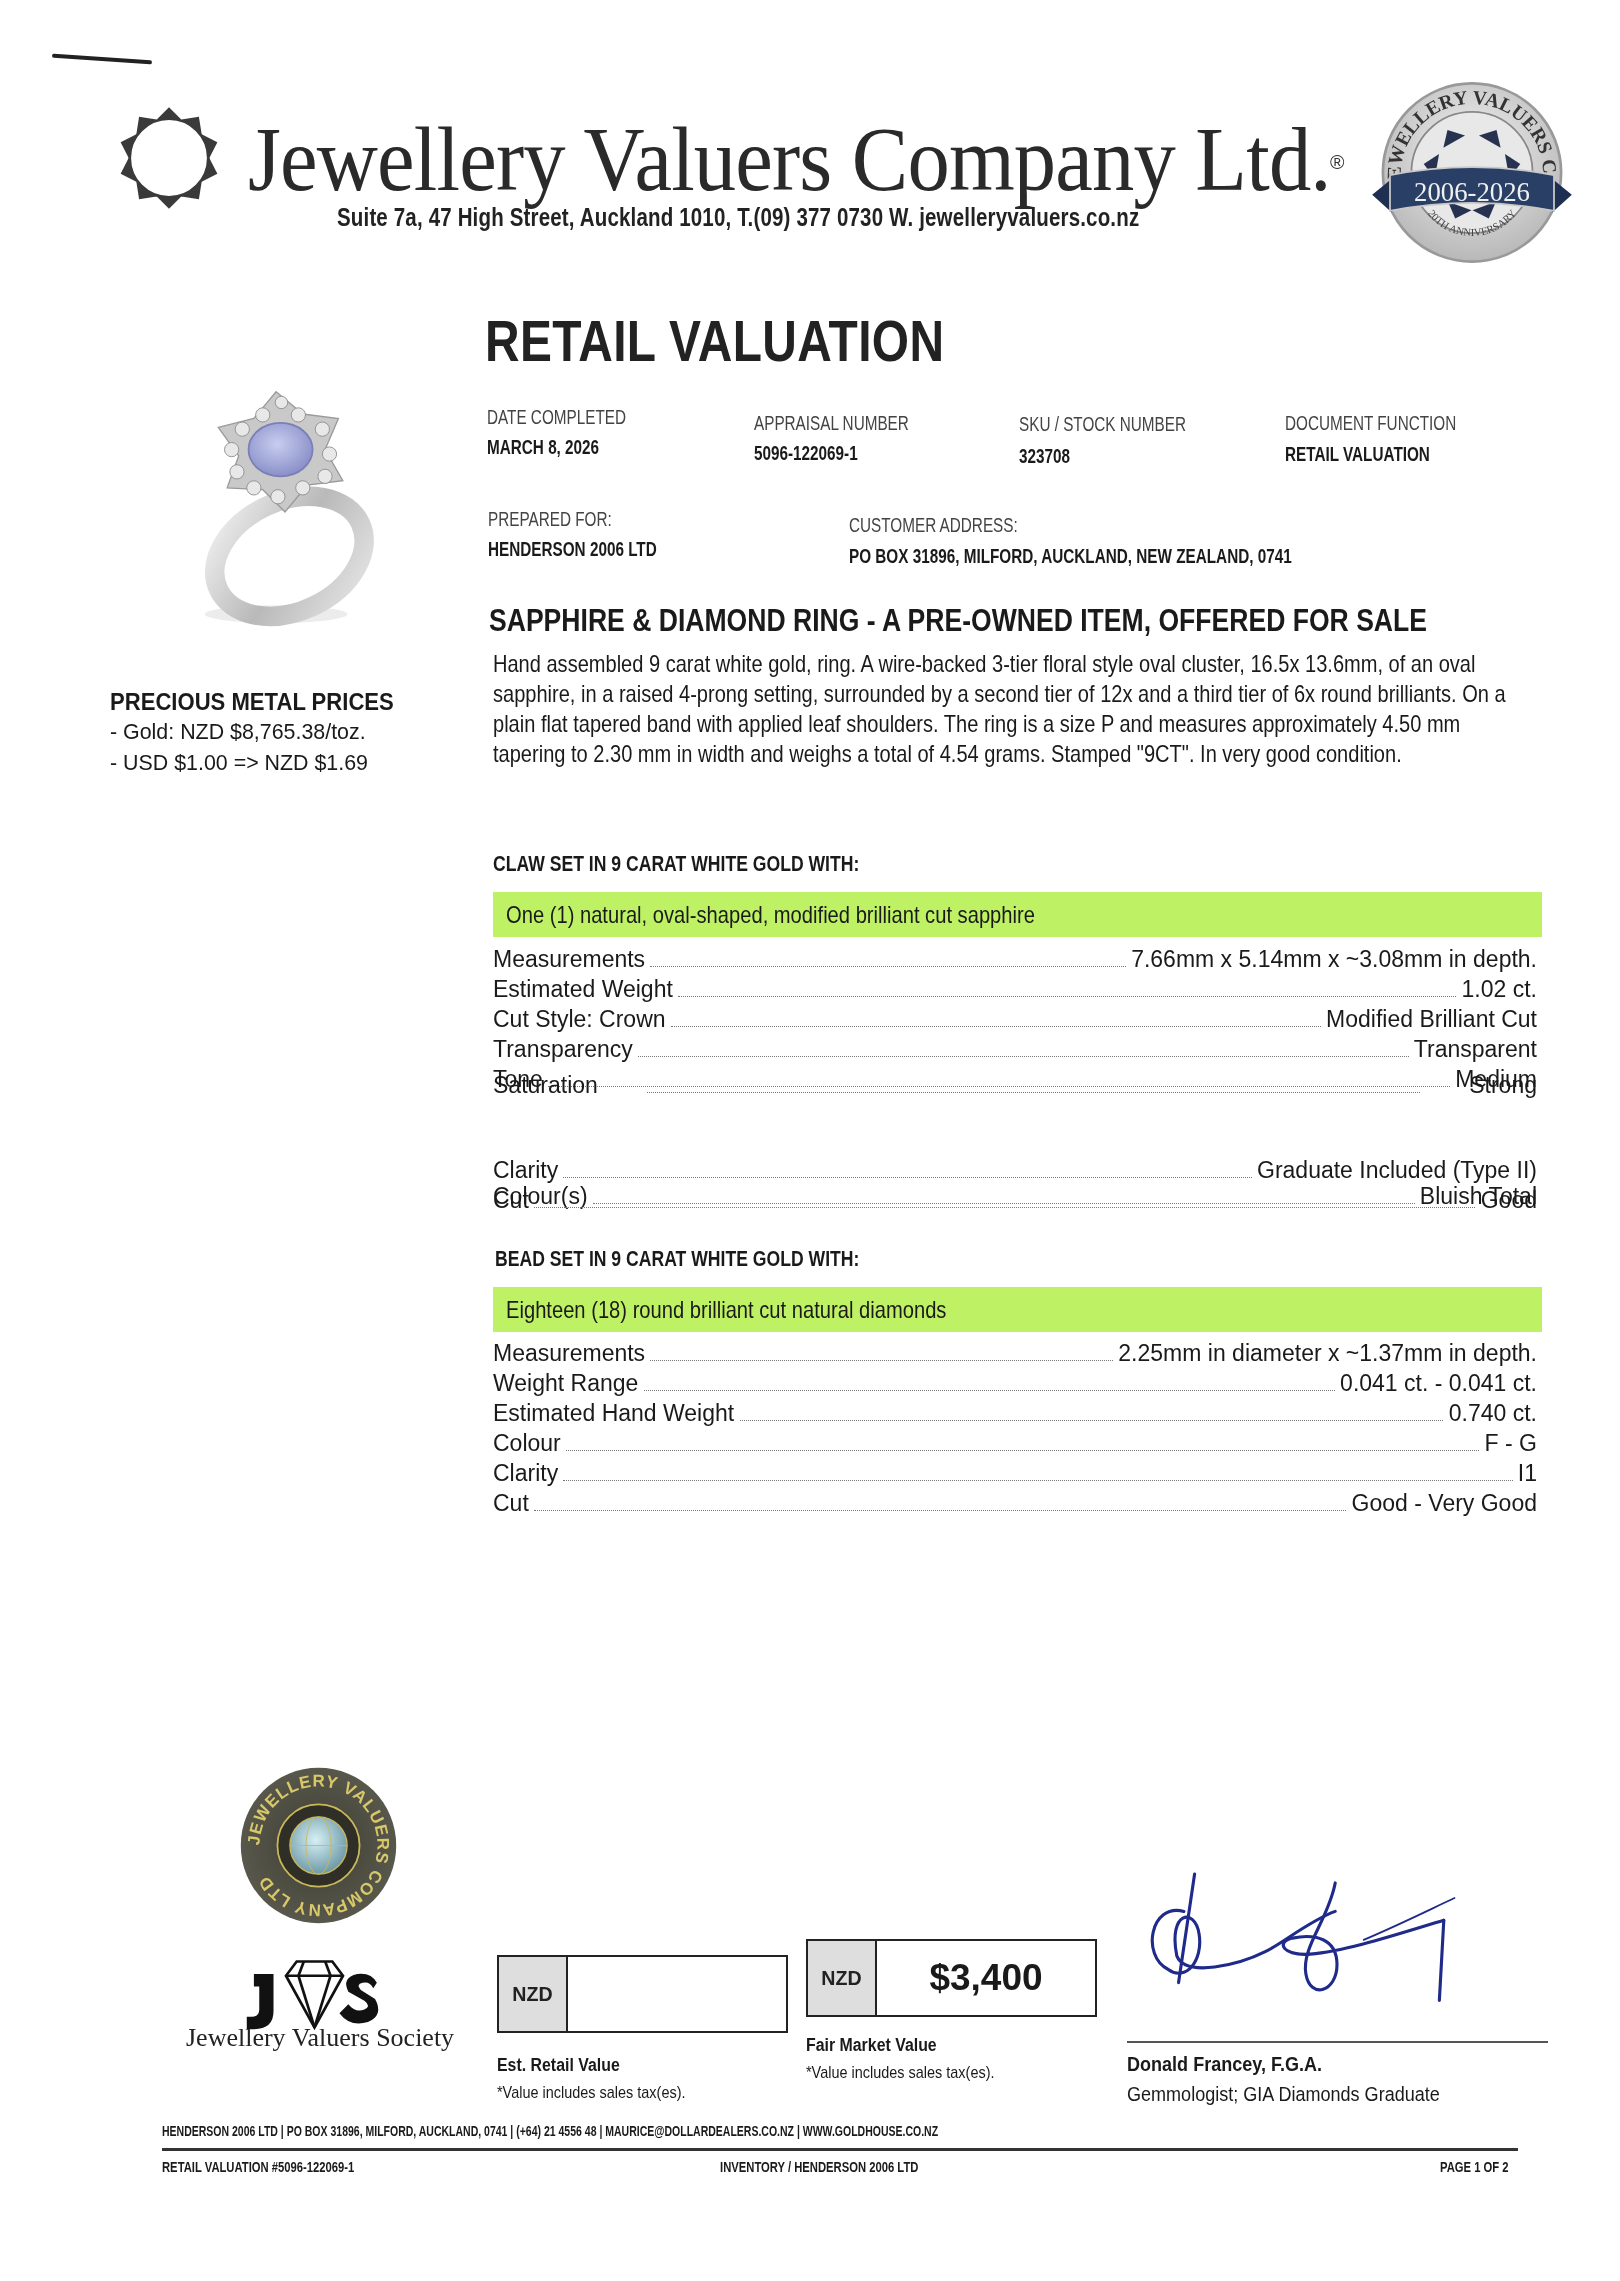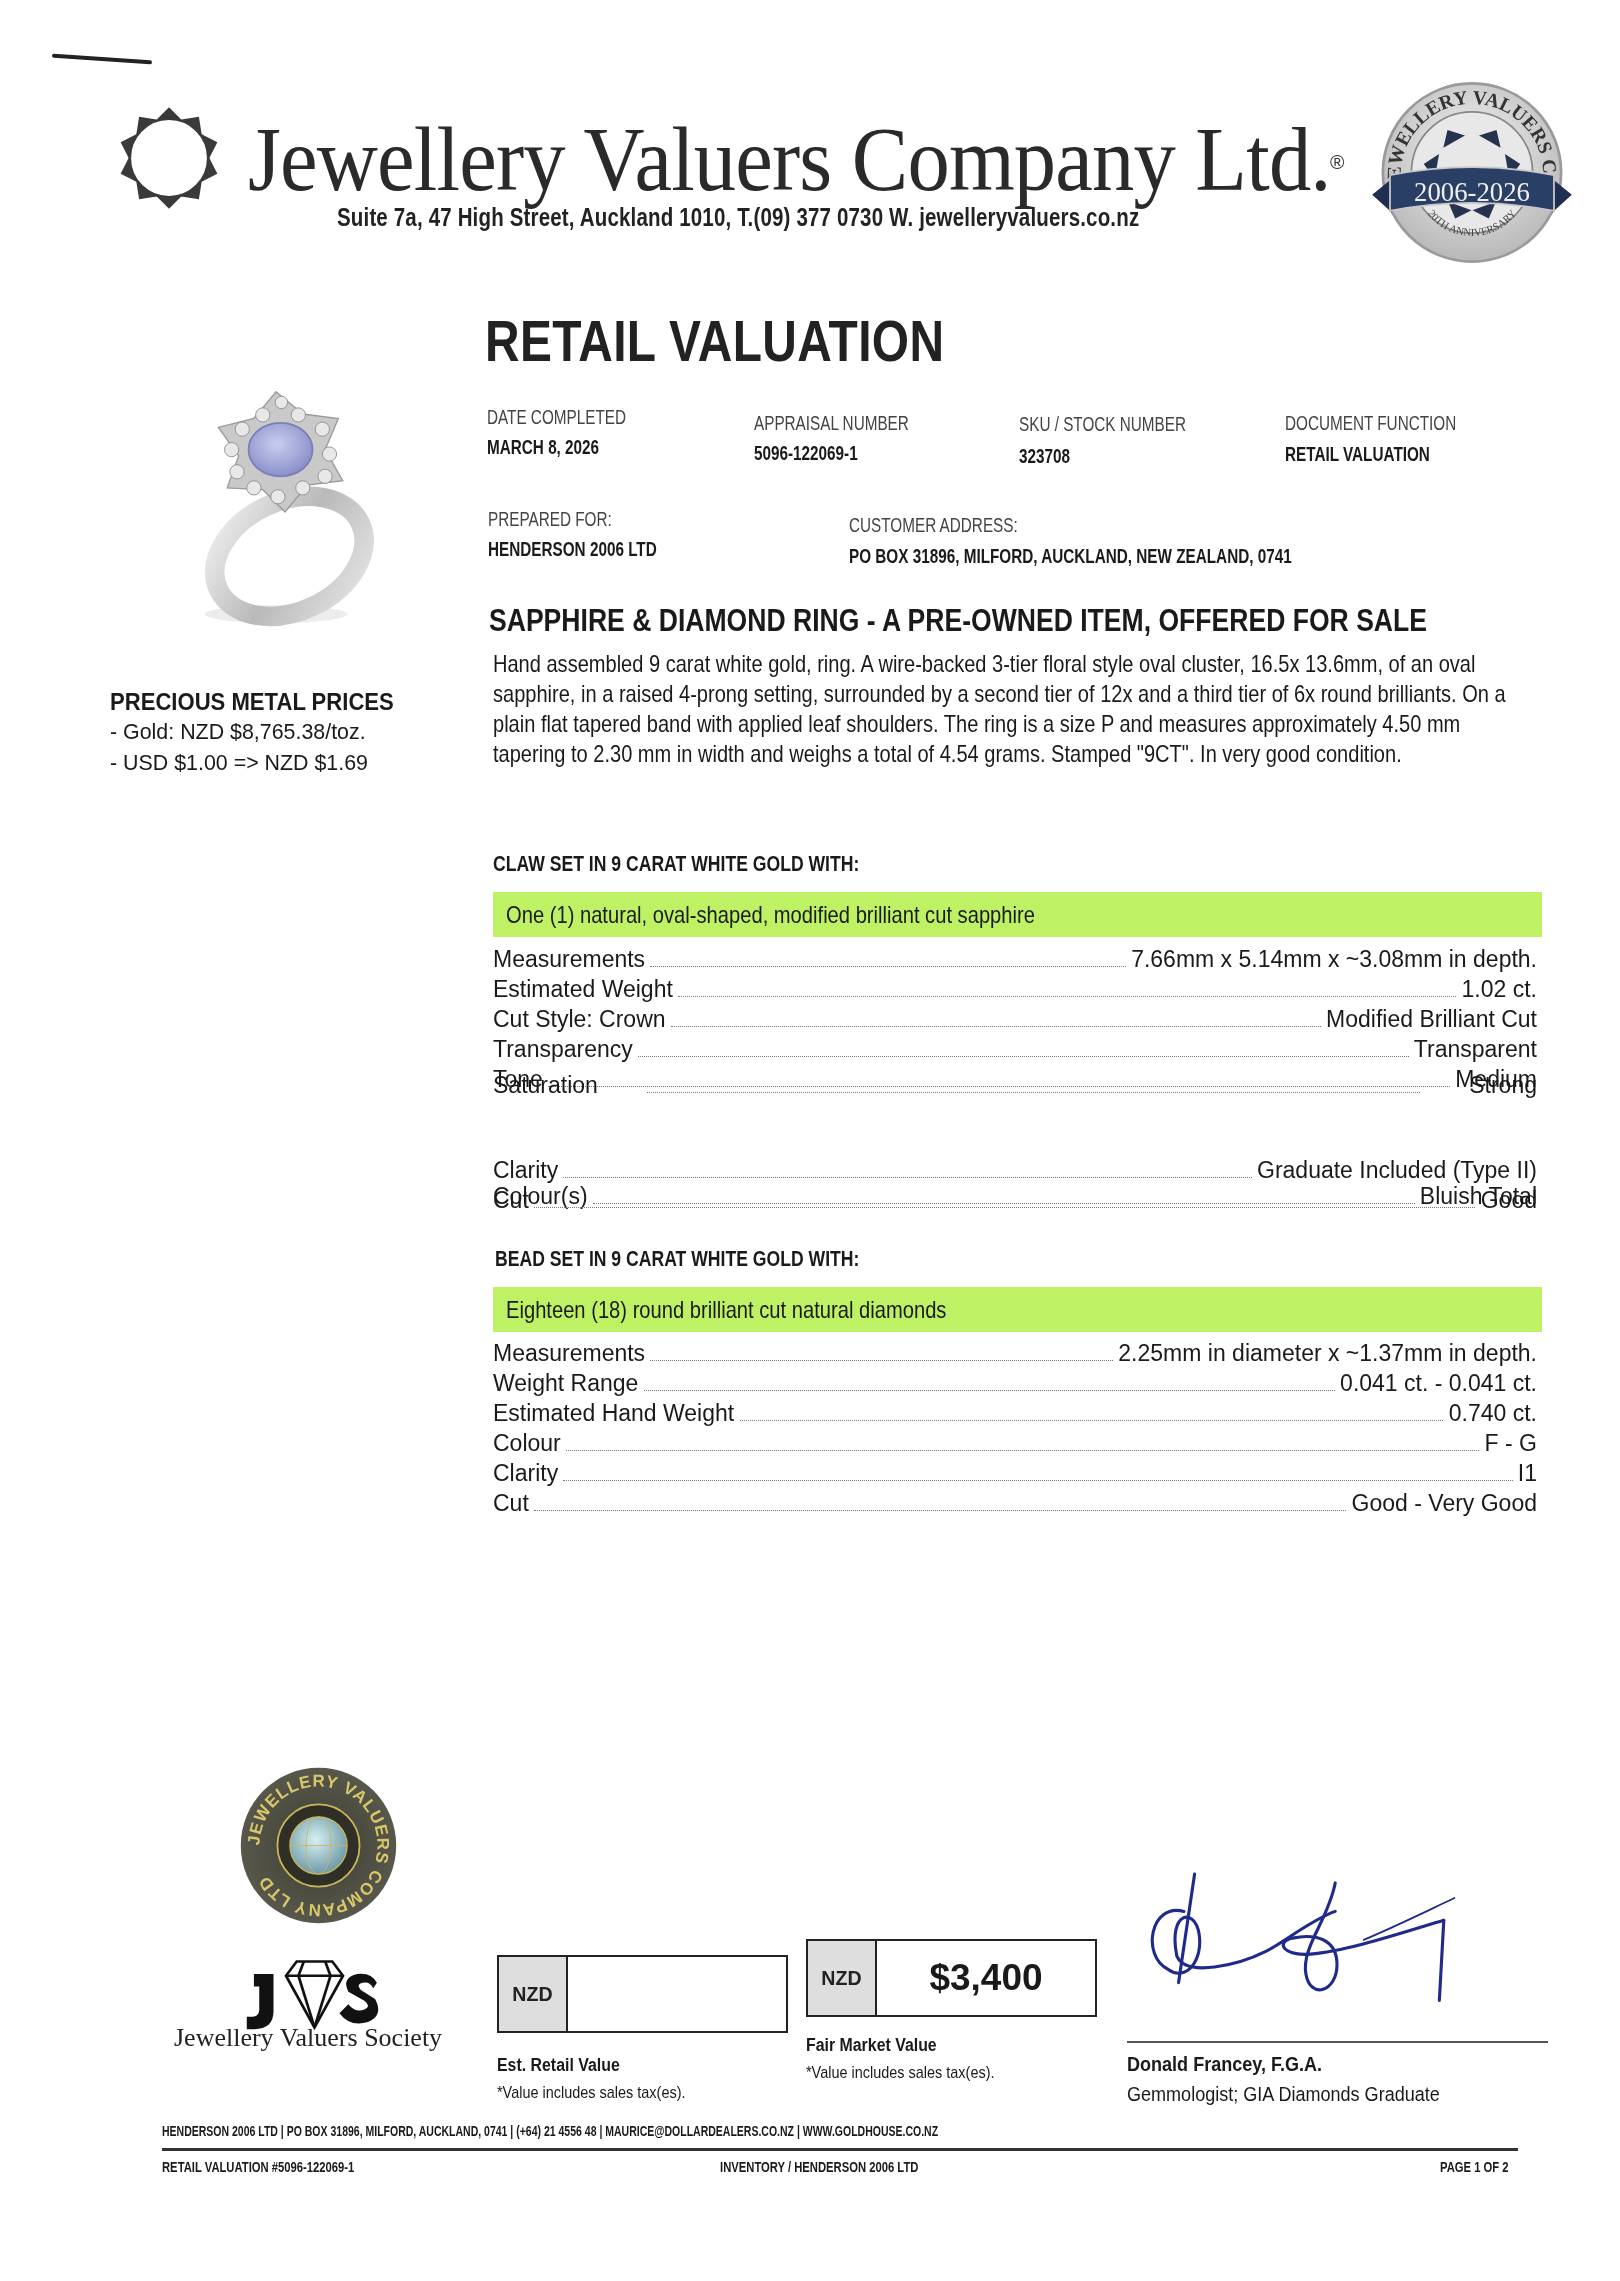--- a/index.html
+++ b/index.html
@@ -34,21 +34,21 @@
   .stone-band { left: 493px; width: 1049px; height: 45px; background: #bef264; }
   .stone-band span { position: absolute; left: 12.5px; top: 9px; font-size: 24px; color: #1a1a1a; white-space: nowrap; transform: scaleX(0.84); transform-origin: left top; }
 
   .spec-row { left: 493px; width: 1044px; height: 30px; display: flex; align-items: flex-end; font-size: 23px; color: #1a1a1a; }
   .spec-row .lbl, .spec-row .val { white-space: nowrap; flex: 0 0 auto; }
   .spec-row .dots { flex: 1 1 auto; border-bottom: 1.8px dotted #777; margin: 0 5.3px 6.2px 5.3px; height: 0.9px; }
 
   
   .seal { left: 239px; top: 1766px; width: 159px; height: 159px; }
   .jvs-logo { left: 245px; top: 1956px; width: 147px; height: 76px; }
-  .jvs-text { left: 174px; top: 2023px; font-family: "Liberation Serif", "DejaVu Serif", serif; font-size: 26px; color: #222; white-space: nowrap; }
+  .jvs-text { left: 186px; top: 2023px; font-family: "Liberation Serif", "DejaVu Serif", serif; font-size: 26px; color: #222; white-space: nowrap; }
 
   
   .value-box { height: 78px; border: 2.7px solid #222; display: flex; }
   .value-box .cur { width: 69px; background: #dedede; border-right: 2.7px solid #222; display: flex; align-items: center; justify-content: center; font-size: 19.6px; font-weight: bold; color: #222; }
   .value-box .amt { flex: 1; display: flex; align-items: center; justify-content: center; font-size: 37px; font-weight: bold; color: #1a1a1a; }
   .value-label { font-size: 18.7px; font-weight: bold; color: #1a1a1a; white-space: nowrap; transform: scaleX(0.85); transform-origin: left top; }
   .value-note { font-size: 17px; color: #1a1a1a; white-space: nowrap; transform: scaleX(0.85); transform-origin: left top; }
 
   .sig-svg { left: 1132px; top: 1858px; width: 410px; height: 178px; }
   .sig-rule { left: 1127px; top: 2041px; width: 421px; height: 1.8px; background: #555; }

